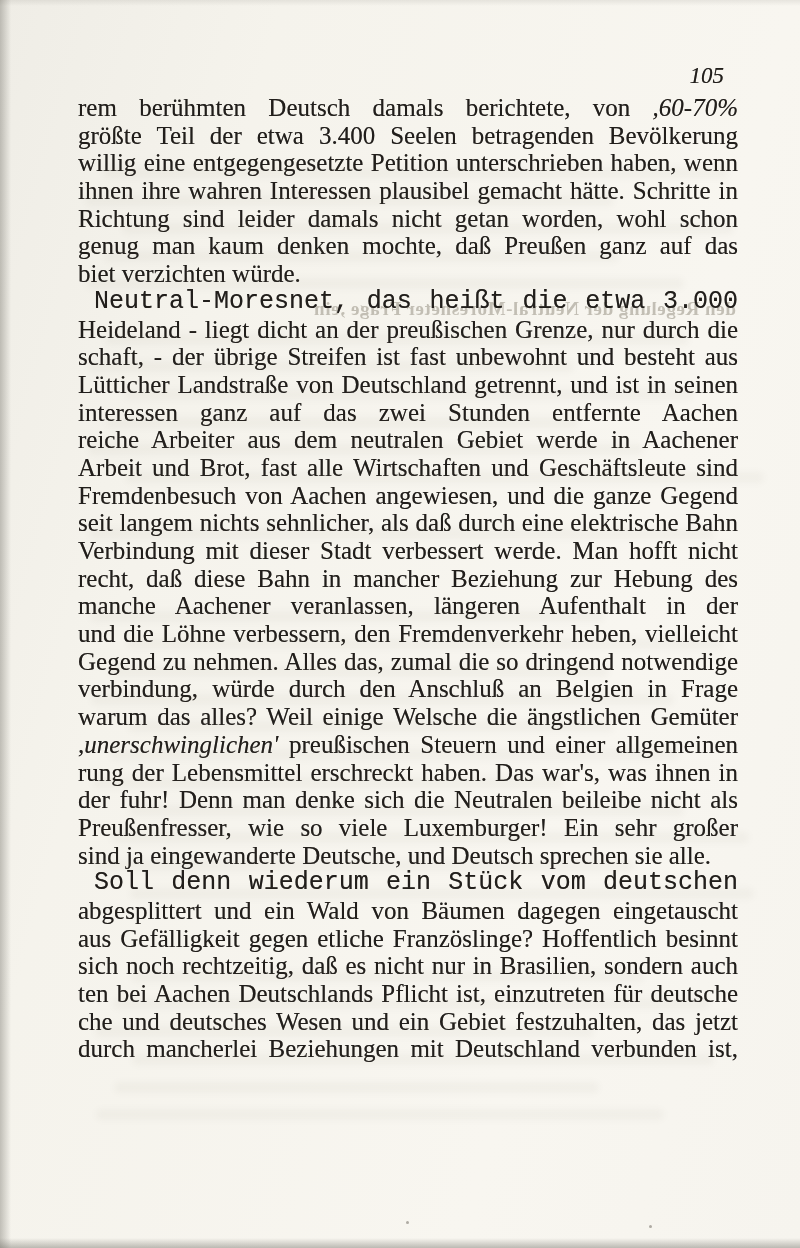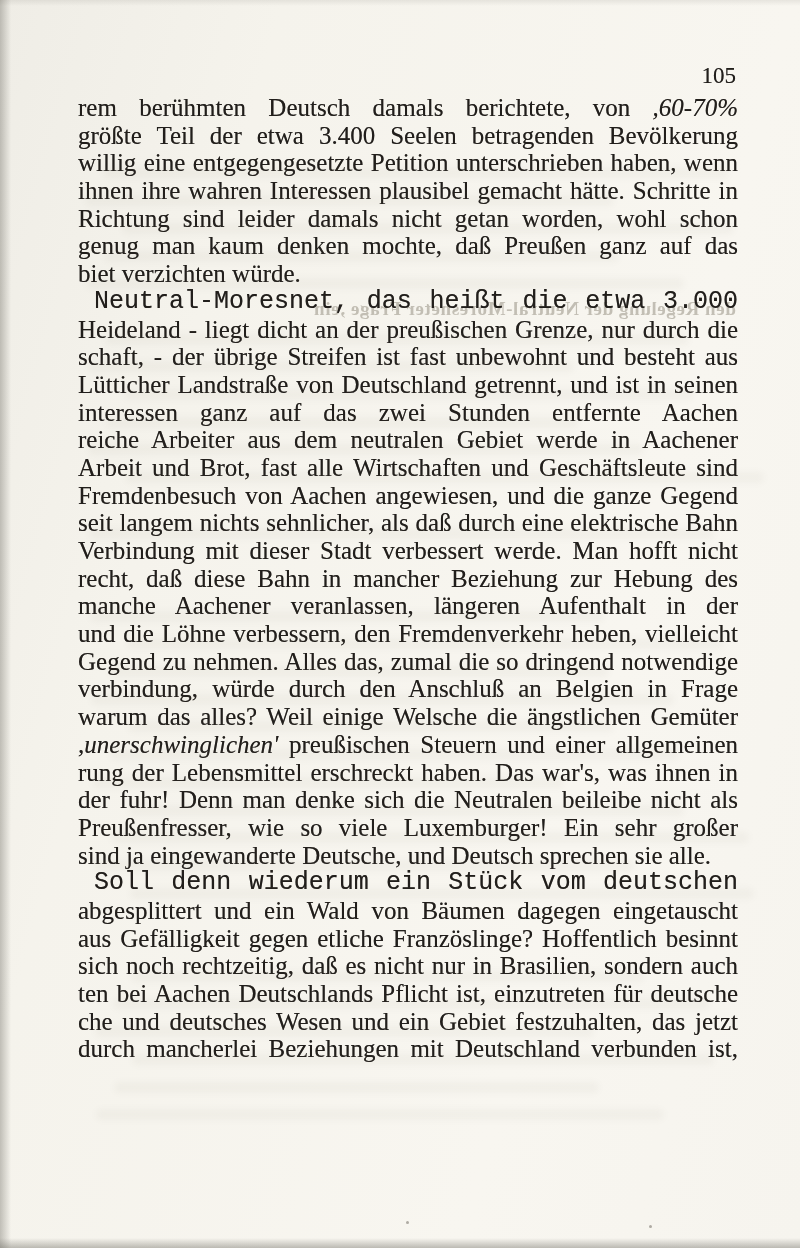--- a/index.html
+++ b/index.html
@@ -19,23 +19,24 @@
     position:absolute;left:0;right:0;bottom:0;height:10px;
     background:linear-gradient(0deg,rgba(105,103,95,.42),rgba(105,103,95,0));
     pointer-events:none;
   }
   .edge-top{
     position:absolute;left:0;right:0;top:0;height:6px;
     background:linear-gradient(180deg,rgba(125,122,114,.14),rgba(125,122,114,0));
     pointer-events:none;
   }
   .pagenum{
-    position:absolute;top:62px;right:64px;
+    position:absolute;top:62px;right:76px;
     font-size:23px;line-height:28px;
     text-shadow:0 0 .4px rgba(33,30,27,.55);
+    font-style:italic;
   }
   .text-block{
     position:absolute;top:94px;left:78px;width:660px;
     font-size:25px;line-height:27.7px;
     text-shadow:0 0 .4px rgba(33,30,27,.55);
   }
   .para{margin:0;padding:0;}
   .line{
     text-align:justify;text-align-last:justify;
     height:27.7px;overflow:hidden;white-space:normal;

